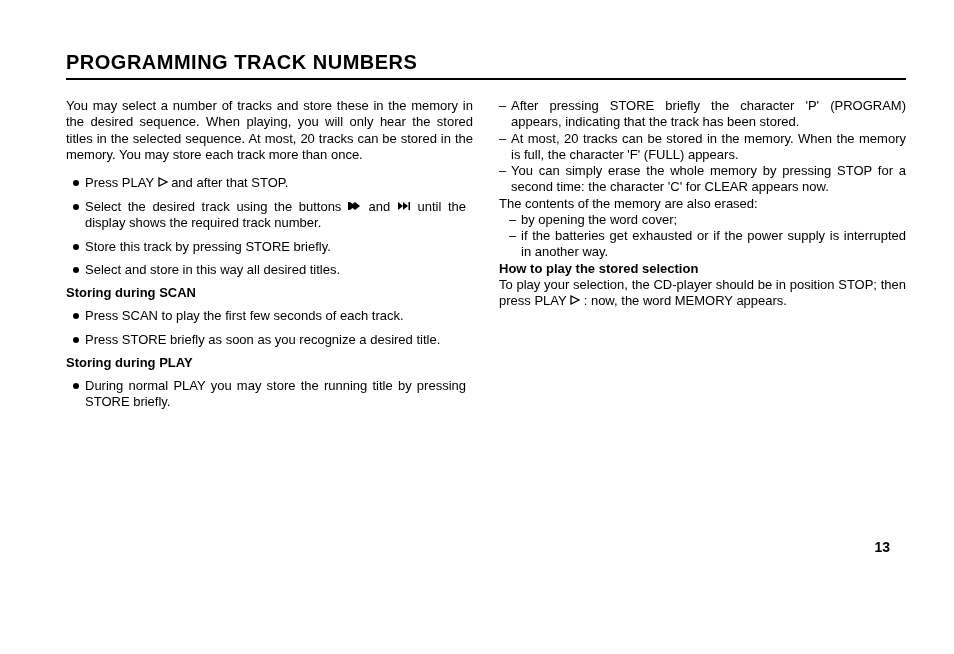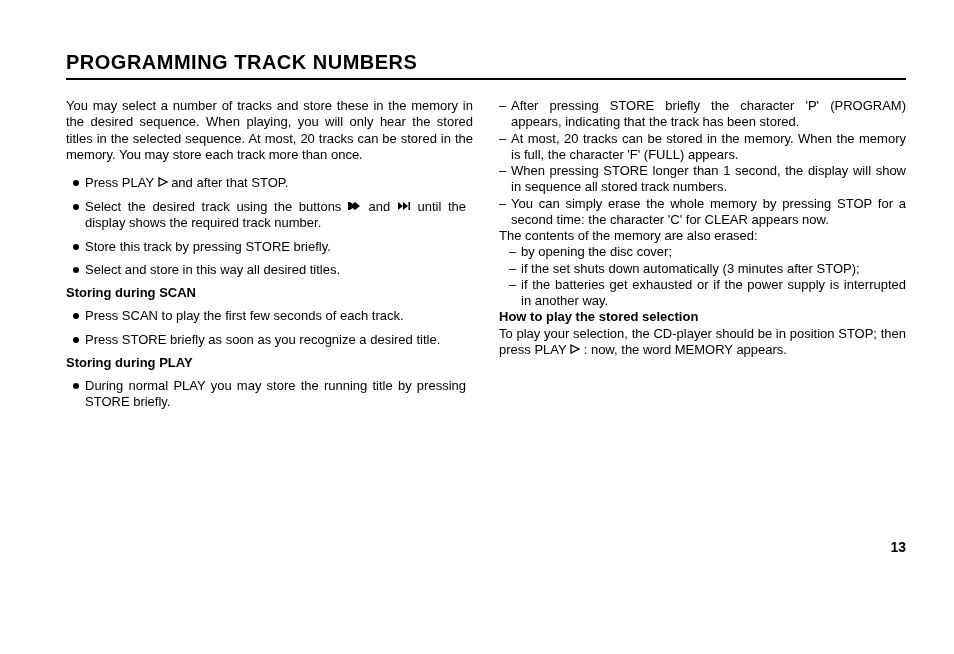--- a/index.html
+++ b/index.html
@@ -12,21 +12,21 @@
   .col{flex:1;text-align:justify;}
   .para{margin:0 0 12px 0;}
   .h{font-weight:bold;margin:0;}
   .bul{position:relative;padding-left:12px;margin:7px;}
   .bul::before{content:"";position:absolute;left:0;top:5px;width:6px;height:6px;
     border-radius:50%;background:#000;}
   .dash{position:relative;padding-left:12px;margin:0;}
   .dash::before{content:"–";position:absolute;left:0;top:0;}
   .idash{position:relative;padding-left:22px;margin:0;}
   .idash::before{content:"–";position:absolute;left:10px;top:0;}
-  .pagenum{position:absolute;bottom:30px;right:48px;font-weight:bold;font-size:14px;}
+  .pagenum{position:absolute;bottom:30px;right:64px;font-weight:bold;font-size:14px;}
   .ico{display:inline-block;vertical-align:middle;}
 </style>
 </head>
 <body>
 <div class="page">
 
   <div class="title">PROGRAMMING TRACK NUMBERS</div>
 
   <div class="cols">
 
@@ -70,25 +70,23 @@
       <p class="bul">Press SCAN to play the first few seconds of each track.</p>
       <p class="bul para">Press STORE briefly as soon as you recognize a desired title.</p>
 
       <p class="h">Storing during PLAY</p>
       <p class="bul">During normal PLAY you may store the running title by pressing STORE briefly.</p>
     </div>
 
     <div class="col">
       <p class="dash">After pressing STORE briefly the character 'P' (PROGRAM) appears, indicating that the track has been stored.</p>
       <p class="dash">At most, 20 tracks can be stored in the memory. When the memory is full, the character 'F' (FULL) appears.</p>
-      <p class="dash">When pressing STORE longer than 1 second, the display will show in sequence all stored track numbers.</p>
       <p class="dash">You can simply erase the whole memory by pressing STOP for a second time: the character 'C' for CLEAR appears now.</p>
       <p style="margin:0">The contents of the memory are also erased:</p>
-      <p class="idash">by opening the disc cover;</p>
-      <p class="idash">if the set shuts down automatically (3 minutes after STOP);</p>
+      <p class="idash">by opening the word cover;</p>
       <p class="idash para">if the batteries get exhausted or if the power supply is interrupted in another way.</p>
 
       <p class="h">How to play the stored selection</p>
       <p style="margin:0">
         <span>To play your selection, the CD-player should be in position STOP; then press PLAY </span>
         <span class="ico">
           <svg width="10" height="10" viewBox="0 0 10 10">
               <polygon points="1,1 9,5 1,9" fill="none" stroke="#000" stroke-width="1.3"></polygon>
             </svg>
         </span>

